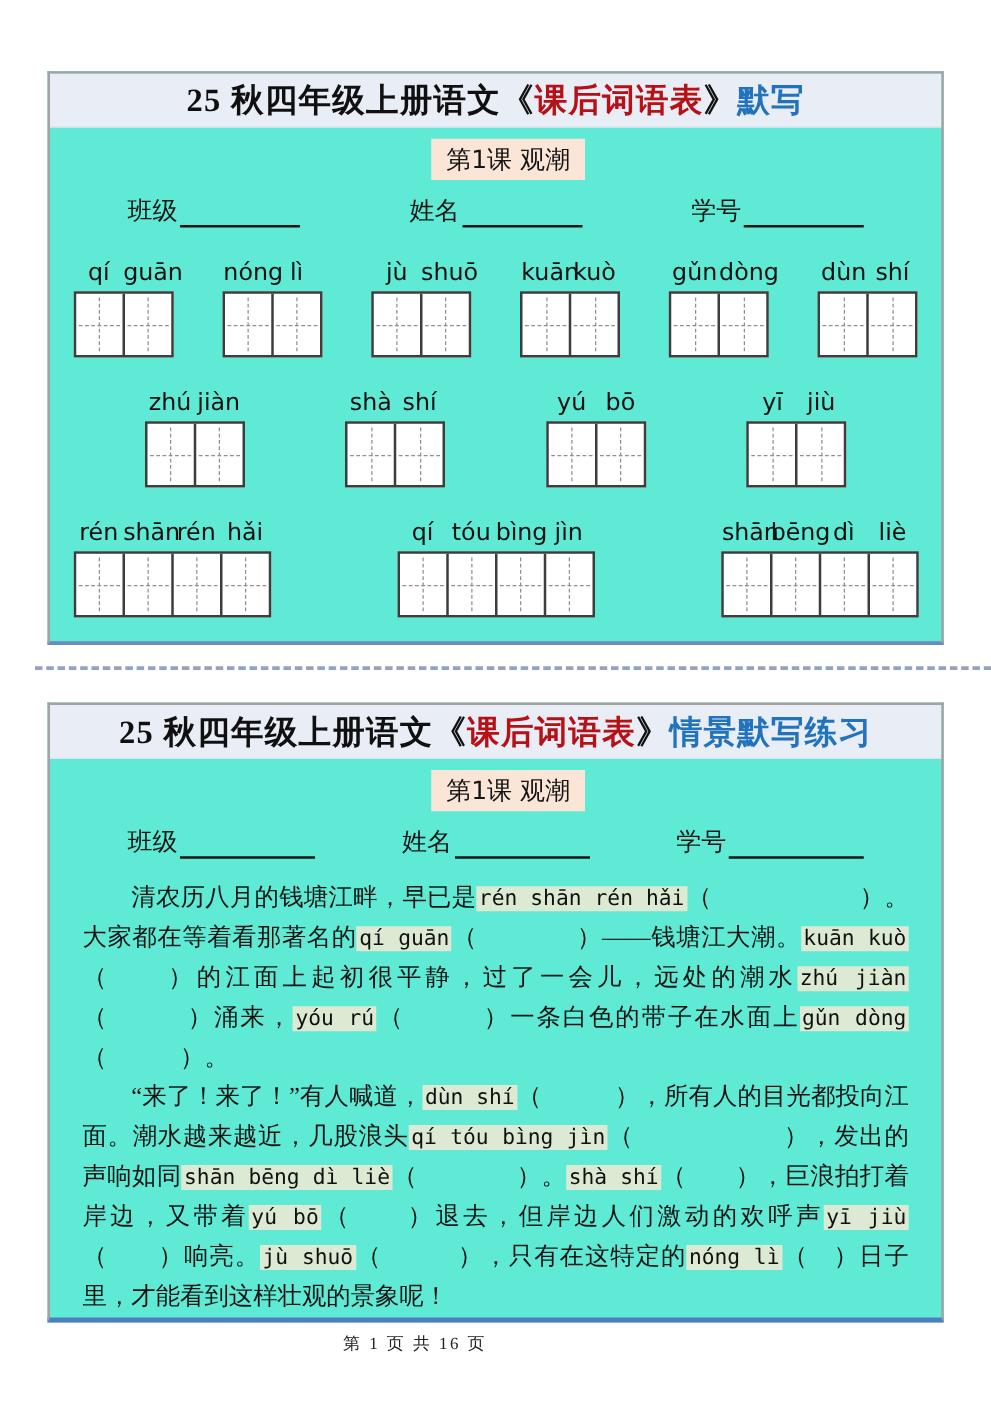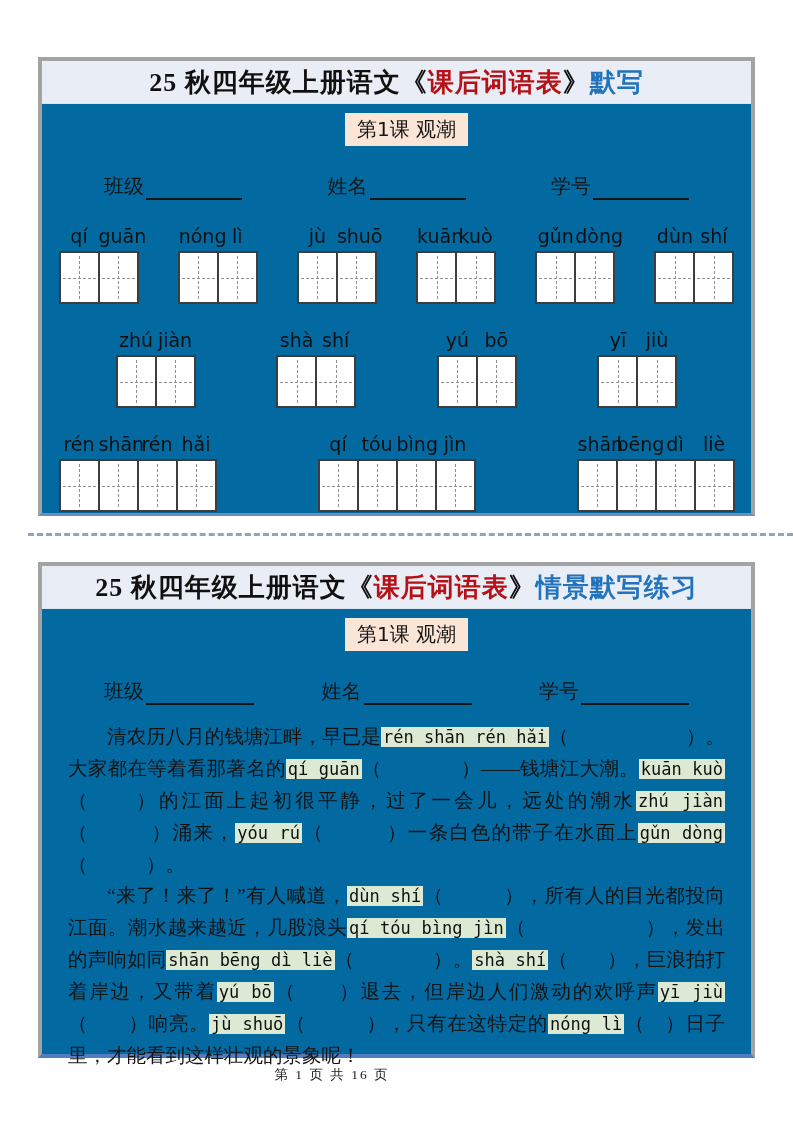--- a/index.html
+++ b/index.html
@@ -4,42 +4,42 @@
 <style>
   html,body { margin:0; padding:0; background:#ffffff; }
   .page {
     position:relative; width:793px; height:1122px; background:#ffffff;
     font-family:"Liberation Serif", serif; overflow:hidden;
   }
 
   
   .sheet {
     position:absolute; left:38px; width:717px; box-sizing:border-box;
-    border:4px solid #a3a3a3; background:#0369a1;
+    border:2px solid #a3a3a3; background:#5eead4;
   }
   .sheet1 { top:57px;  height:459px; border-bottom:3px solid #6c8cc0; }
   .sheet2 { top:562px; height:496px; border-bottom:4px solid #4f7dc0; }
 
   .title-band {
     height:42px; background:#e9edf6; border-bottom:1px solid #dde3f0;
     display:flex; align-items:center; justify-content:center;
     font-weight:bold; font-size:26px; letter-spacing:1px; color:#101010;
     font-family:"Liberation Serif", serif;
   }
   .t-red  { color:#b51116; }
   .t-blue { color:#2173bd; }
 
   .badge-row { text-align:center; margin-top:9px; }
   .badge {
     display:inline-block; background:#fbe5d6; color:#151515;
     font-family:"DejaVu Sans", sans-serif; font-size:20px; padding:3px 12px;margin-left:20px;
   }
 
   .fields {
-    display:flex; justify-content:space-between; margin:27px 62px 0 62px;
+    display:flex; justify-content:space-between; margin:11px 62px 0 62px;
     font-size:20px; color:#151515;
   }
   .field { white-space:nowrap; }
   .field .line {
     display:inline-block; width:96px; height:20px; margin-left:2px;
     border-bottom:2px solid #141414; vertical-align:bottom;
   }
   .sheet2 .field .line { width:108px; }
 
   

